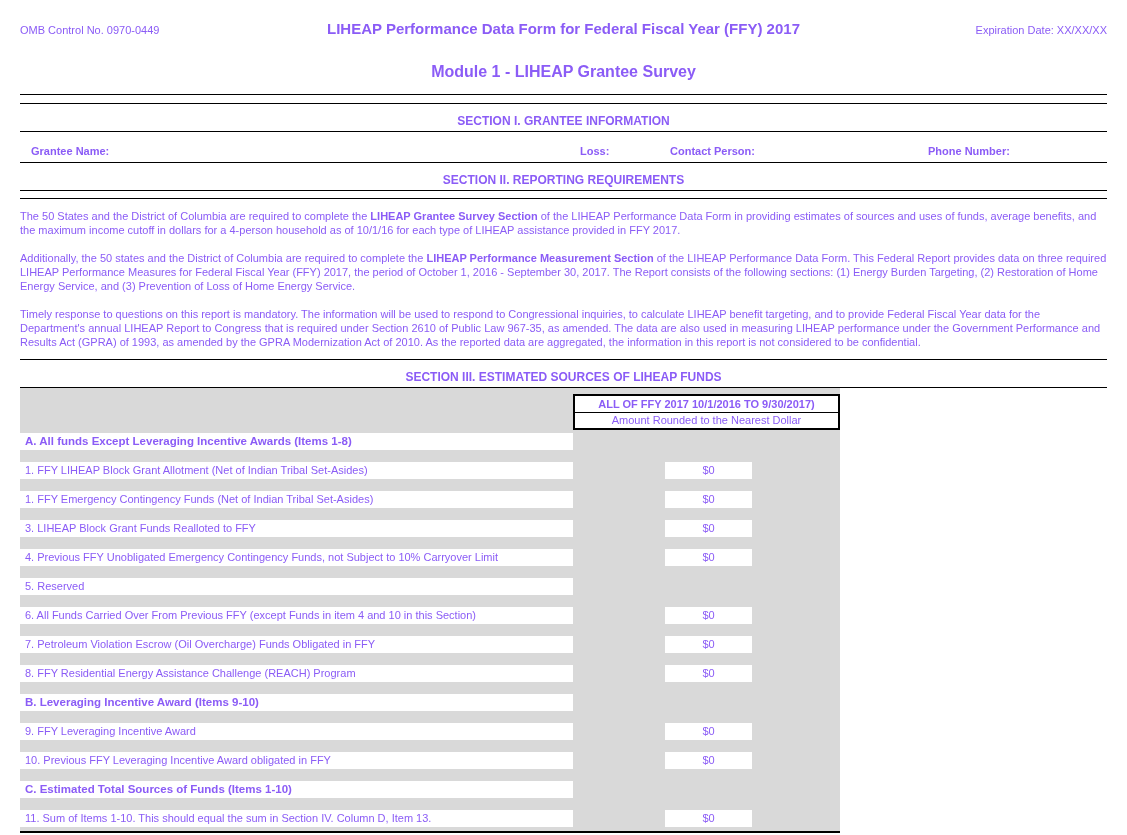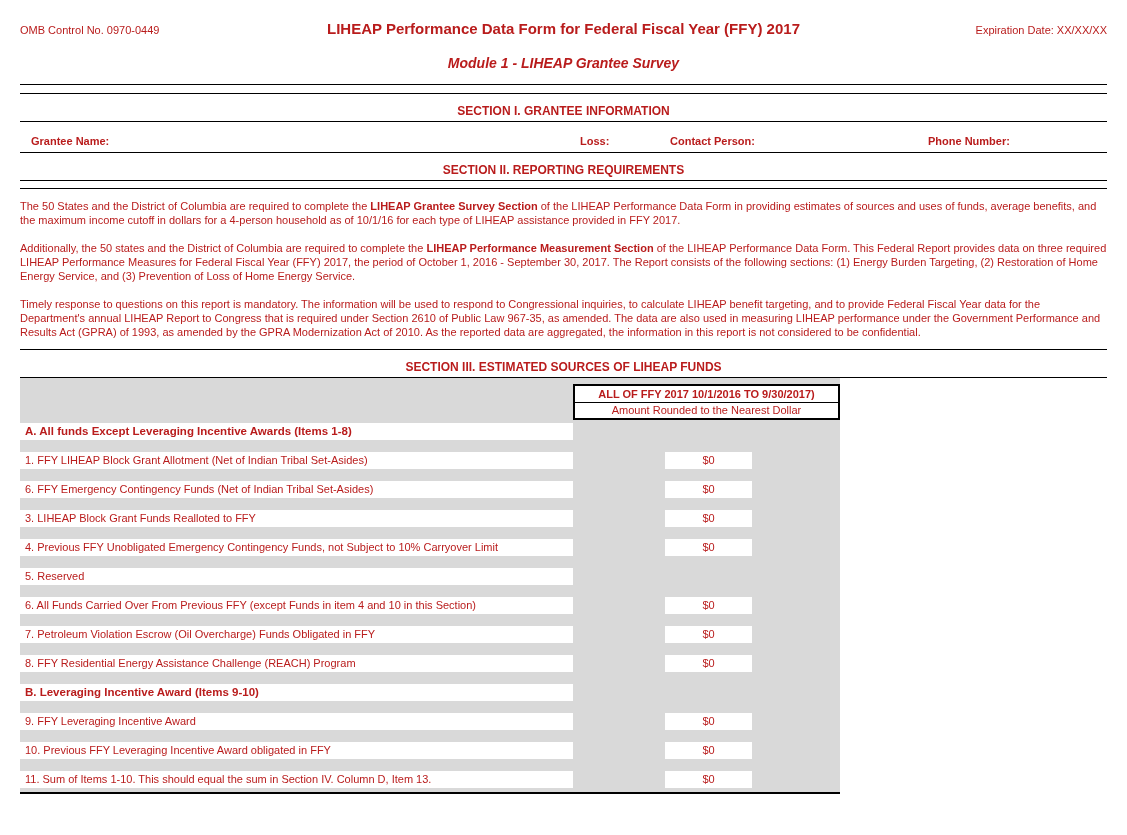--- a/index.html
+++ b/index.html
@@ -2,29 +2,29 @@
 <html><head>
 <meta charset="utf-8">
 <style>
   * { box-sizing: border-box; }
   html, body { margin: 0; padding: 0; background: #ffffff; }
   .page {
     position: relative;
     width: 1127px;
     height: 835px;
     background: #ffffff;
-    color: #b91c1c;
+    color: #8b5cf6;
     font-family: "Liberation Sans", "DejaVu Sans", sans-serif;
     overflow: hidden;
   }
   .top-header { display: flex; align-items: baseline; padding: 20px 20px 0 20px; }
   .omb { width: 230px; font-size: 11px; }
   .main-title { flex: 1; text-align: center; font-size: 15px; font-weight: bold; }
   .expiration { width: 230px; text-align: right; font-size: 11px; }
-  .module-title { text-align: center; font-size: 14px; font-weight: bold; margin-top: 18px; font-style: italic; }
+  .module-title { text-align: center; font-size: 16px; font-weight: bold; margin-top: 26px; }
 
   .rule { border-top: 1px solid #000; margin: 0 20px; height: 0; }
   .rule-a { margin-top: 13px; }
   .rule-b { margin-top: 7px; }
 
   .band {
     margin-left: 20px; margin-right: 20px;
     border-top: 1px solid #000; border-bottom: 1px solid #000;
     text-align: center; font-size: 12px; font-weight: bold;
     padding: 10px 0 3px 0;
@@ -141,21 +141,21 @@
     <div class="row row-first">
       <div class="strip group">A. All funds Except Leveraging Incentive Awards (Items 1-8)</div>
     </div>
 
     <div class="row">
       <div class="strip">1. FFY LIHEAP Block Grant Allotment (Net of Indian Tribal Set-Asides)</div>
       <div class="vbox">$0</div>
     </div>
 
     <div class="row">
-      <div class="strip">6. FFY Emergency Contingency Funds (Net of Indian Tribal Set-Asides)</div>
+      <div class="strip">1. FFY Emergency Contingency Funds (Net of Indian Tribal Set-Asides)</div>
       <div class="vbox">$0</div>
     </div>
 
     <div class="row">
       <div class="strip">3. LIHEAP Block Grant Funds Realloted to FFY</div>
       <div class="vbox">$0</div>
     </div>
 
     <div class="row">
       <div class="strip">4. Previous FFY Unobligated Emergency Contingency Funds, not Subject to 10% Carryover Limit</div>
@@ -188,20 +188,23 @@
     <div class="row">
       <div class="strip">9. FFY Leveraging Incentive Award</div>
       <div class="vbox">$0</div>
     </div>
 
     <div class="row">
       <div class="strip">10. Previous FFY Leveraging Incentive Award obligated in FFY</div>
       <div class="vbox">$0</div>
     </div>
 
+    <div class="row">
+      <div class="strip group">C. Estimated Total Sources of Funds (Items 1-10)</div>
+    </div>
 
     <div class="row row-last">
       <div class="strip">11. Sum of Items 1-10. This should equal the sum in Section IV. Column D, Item 13.</div>
       <div class="vbox">$0</div>
     </div>
 
   </div>
 
 </div>
 

